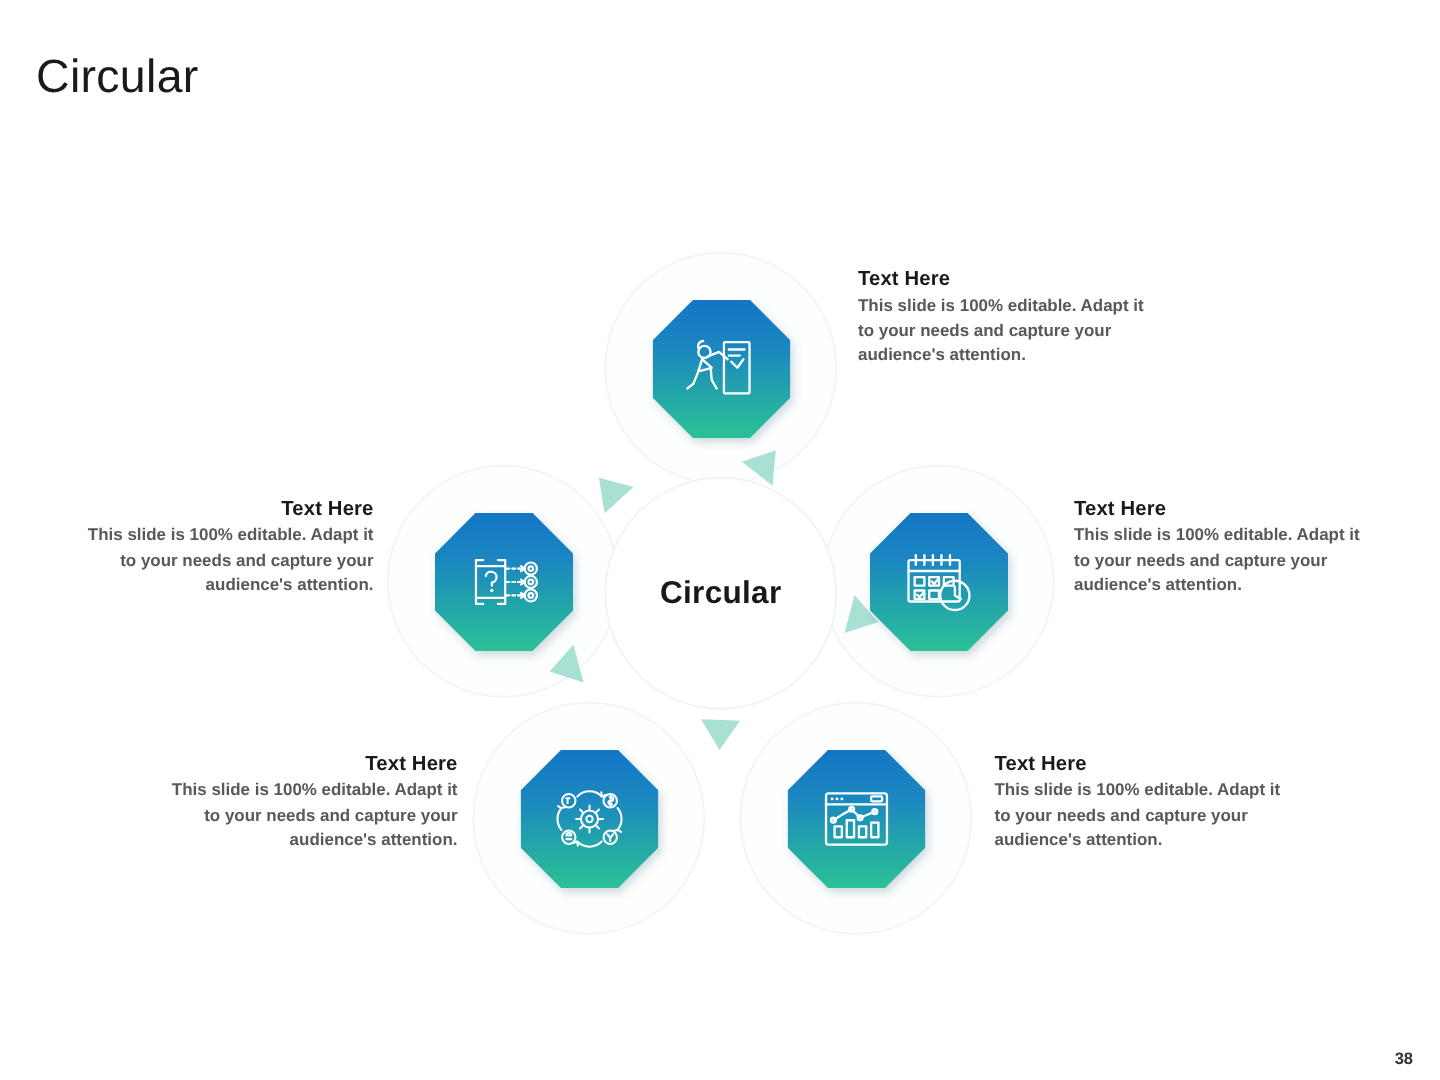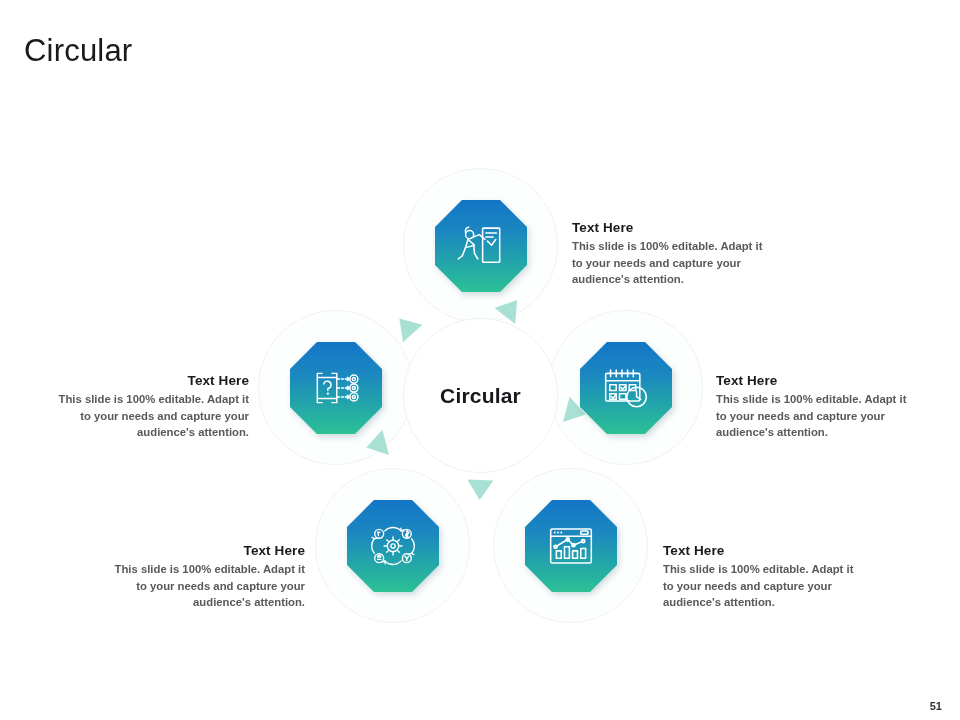--- a/index.html
+++ b/index.html
@@ -61,21 +61,21 @@
   }
   .node svg{width:52px;height:52px;display:block;}
 
   
   .arrow{position:absolute;width:0;height:0;}
 
   
   .txt{position:absolute;width:195px;}
   .txt .head{
     font-size:13.5px;font-weight:bold;color:#1a1a1a;
-    margin-bottom:3px;letter-spacing:.1px;margin-top:42px;
+    margin-bottom:3px;letter-spacing:.1px;
   }
   .txt .body{
     font-size:11.3px;color:#58595b;line-height:1.48;font-weight:bold;
   }
   .txt.right-align{text-align:right;}
   .txt.left-align{text-align:left;}
 </style>
 </head>
 <body>
 
@@ -250,15 +250,15 @@
   <div class="txt right-align" style="left:110px;top:501px;">
     <div class="head">Text Here</div>
     <div class="body">This slide is 100% editable. Adapt it to your needs and capture your audience's attention.</div>
   </div>
 
   <div class="txt right-align" style="left:54px;top:331px;">
     <div class="head">Text Here</div>
     <div class="body">This slide is 100% editable. Adapt it to your needs and capture your audience's attention.</div>
   </div>
 
-  <div class="page-number">51</div>
+  <div class="page-number">38</div>
 
 </div>
 
 </body></html>

